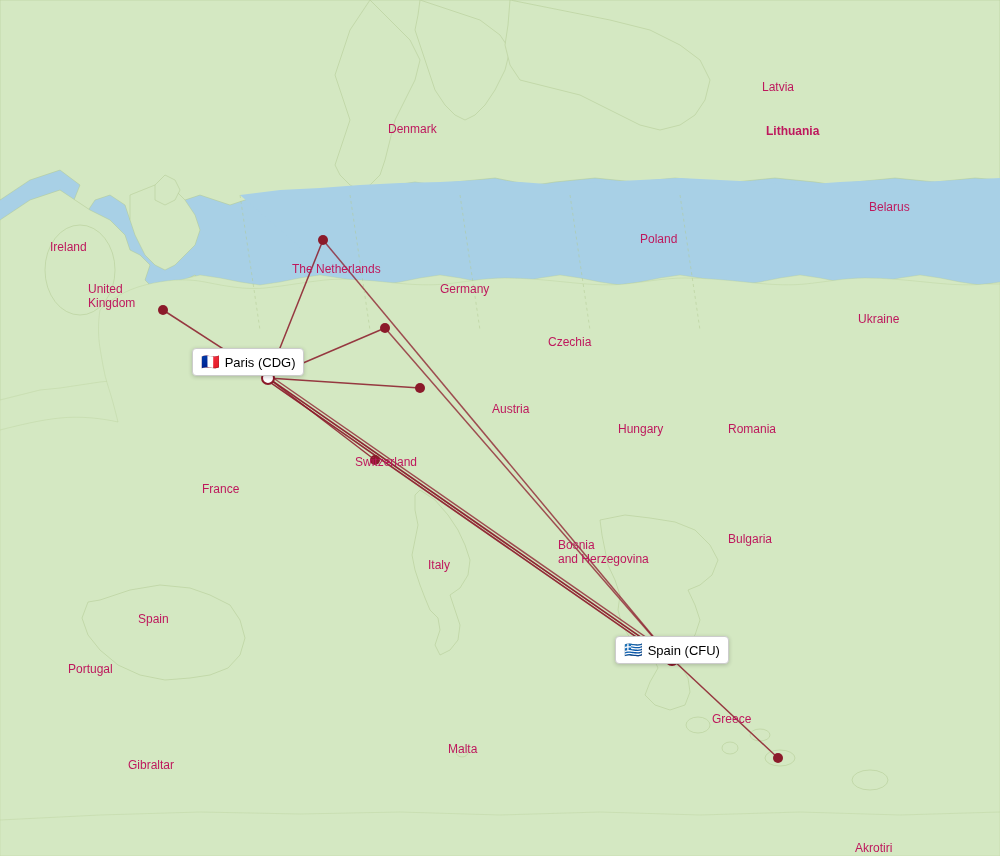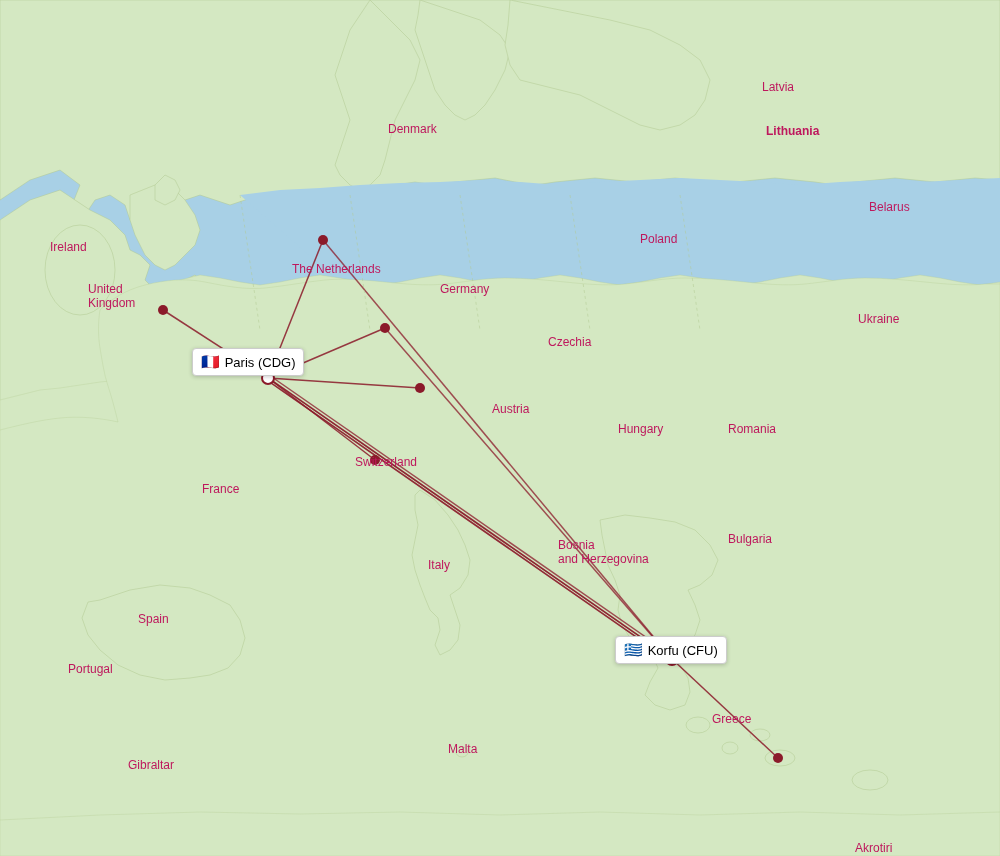--- a/index.html
+++ b/index.html
@@ -241,15 +241,15 @@
   <div class="country-label" style="left:712px; top:712px;text-align:center;">Greece</div>
   <div class="country-label" style="left:855px; top:841px;">Akrotiri</div>
 
   <div class="airport-label" id="label-paris">
     <span class="flag">🇫🇷</span>
     <span>Paris (CDG)</span>
   </div>
 
   <div class="airport-label" id="label-korfu">
     <span class="flag">🇬🇷</span>
-    <span>Korfu (CFU)</span>
+    <span>Spain (CFU)</span>
   </div>
 </div>
 
 </body></html>

